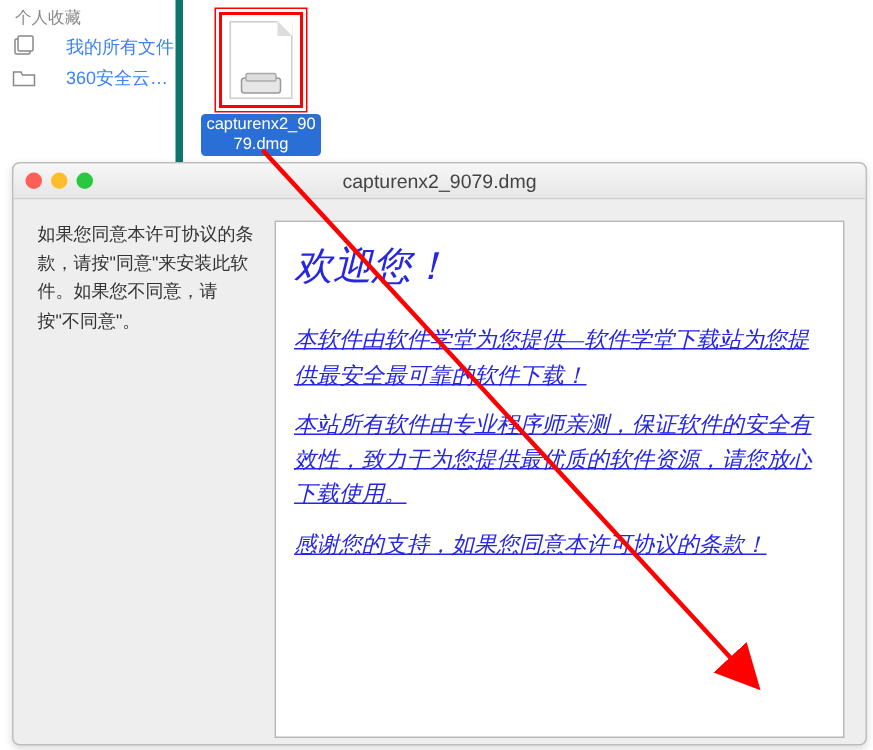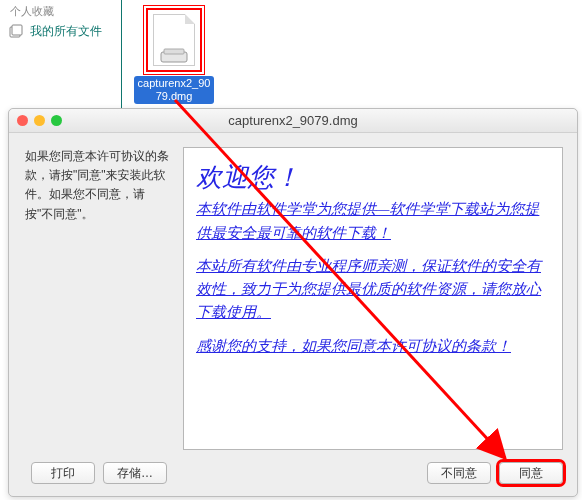--- a/index.html
+++ b/index.html
@@ -10,30 +10,30 @@
     background: #fff;
     position: relative; overflow: hidden;
   }
   
   .finder {
     position: absolute; top: 0; left: 0; right: 0; height: 115px;
     display: flex;
   }
   .sidebar {
     width: 122px; background: #fff;
-    border-right: 1px solid #0f766e;
+    border-right: 5px solid #0f766e;
     padding: 4px 0;
   }
   .sidebar-header {
     font-size: 11px; color: #888; padding: 0 10px 2px;
   }
   .sb-item {
-    display: flex; align-items: flex-end;
-    padding: 2px 8px; font-size: 12px; color: #0f766e;
-    gap: 6px; white-space: nowrap; overflow: hidden;
+    display: flex; align-items: flex-start;
+    padding: 2px 8px; font-size: 12px; color: #3b82f6;
+    gap: 20px; white-space: nowrap; overflow: hidden;
   }
   .sb-icon { width: 16px; height: 16px; flex: 0 0 16px; }
   .files {
     flex: 1; background: #fff; display: flex; align-items: flex-start;
     padding: 8px 12px;
   }
   .file {
     width: 80px; text-align: center;
   }
   .file-thumb {
@@ -84,21 +84,21 @@
   .left-msg {
     width: 144px; font-size: 12px; color: #333; line-height: 1.6;
   }
   .content-box {
     flex: 1; background: #fff; border: 1px solid #b7b7b7;
     padding: 10px 12px; font-size: 15px;
     font-family: "KaiTi","STKaiti","Kaiti SC",serif;
     color: #2626e4; font-style: italic;
     line-height: 1.55; overflow: hidden;
   }
-  .content-box .hdr { font-size: 26px; font-weight: 400; margin-bottom: 0; font-style: italic;}
+  .content-box .hdr { font-size: 26px; font-weight: 400; margin-bottom: 18px; font-style: italic;}
   .content-box p { margin-bottom: 10px; text-decoration: underline; }
   .btnbar {
     display: flex; padding: 8px 14px 12px; align-items: center;
   }
   .btnbar .gap { flex: 1; }
   .btn {
     min-width: 64px; height: 22px; padding: 0 12px;
     background: linear-gradient(#fff,#f0f0f0);
     border: 1px solid #b3b3b3; border-radius: 4px;
     font-size: 12px; color: #333; margin-left: 8px;
@@ -116,20 +116,26 @@
 
 <div class="finder">
   <div class="sidebar">
     <div class="sidebar-header">个人收藏</div>
     <div class="sb-item">
       <svg class="sb-icon" viewBox="0 0 16 16">
           <rect x="2" y="3" width="10" height="10" rx="1" fill="none" stroke="#888"></rect>
           <rect x="4" y="1" width="10" height="10" rx="1" fill="#fff" stroke="#888"></rect>
         </svg>
       <span>我的所有文件</span>
+    </div>
+    <div class="sb-item">
+      <svg class="sb-icon" viewBox="0 0 16 16">
+          <path d="M1 4h5l1 2h8v7H1z" fill="none" stroke="#888"></path>
+        </svg>
+      <span>360安全云…</span>
     </div>
   </div>
   <div class="files">
     <div class="file">
       <div class="file-thumb">
         <div class="page"></div>
         <svg class="disk" viewBox="0 0 28 16">
             <rect x="1" y="4" width="26" height="10" rx="2" fill="#e6e6e6" stroke="#999"></rect>
             <rect x="4" y="1" width="20" height="5" rx="1" fill="#ddd" stroke="#aaa"></rect>
           </svg>
@@ -150,27 +156,20 @@
   </div>
   <div class="dlg-body">
     <div class="left-msg">如果您同意本许可协议的条款，请按"同意"来安装此软件。如果您不同意，请按"不同意"。</div>
     <div class="content-box">
       <div class="hdr">欢迎您！</div>
       <p>本软件由软件学堂为您提供—软件学堂下载站为您提供最安全最可靠的软件下载！</p>
       <p>本站所有软件由专业程序师亲测，保证软件的安全有效性，致力于为您提供最优质的软件资源，请您放心下载使用。</p>
       <p>感谢您的支持，如果您同意本许可协议的条款！</p>
     </div>
   </div>
-  <div class="btnbar">
-    <button class="btn">打印</button>
-    <button class="btn">存储…</button>
-    <span class="gap"></span>
-    <button class="btn">不同意</button>
-    <button class="btn agree">同意</button>
-  </div>
 </div>
 
 <svg class="arrow" viewBox="0 0 582 500">
   <defs>
     <marker id="ah" markerWidth="12" markerHeight="12" refX="9" refY="5" orient="auto">
       <path d="M0,0 L10,5 L0,10 z" fill="red"></path>
     </marker>
   </defs>
   <line x1="175" y1="100" x2="505" y2="458" stroke="red" stroke-width="3" marker-end="url(#ah)"></line>
 </svg>

